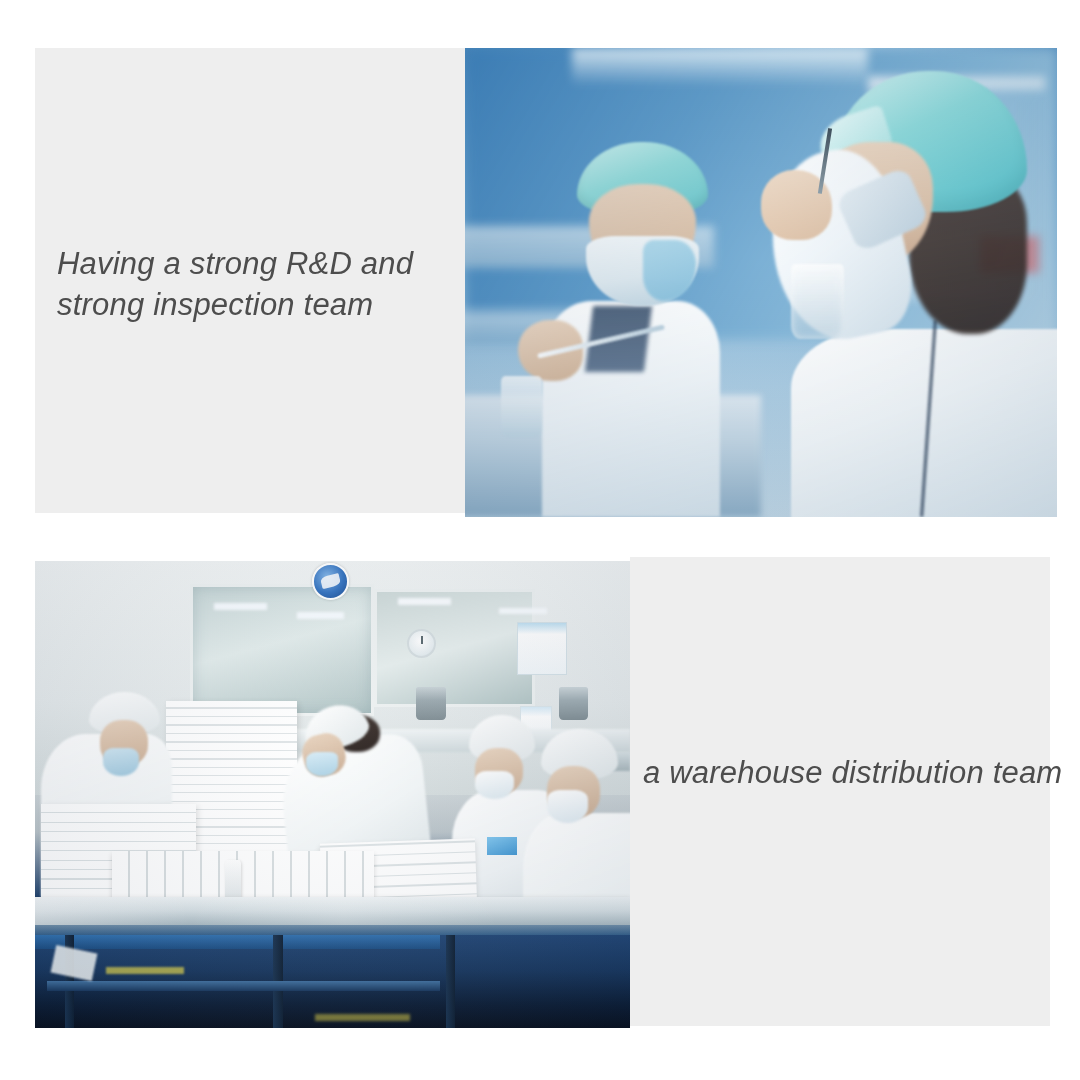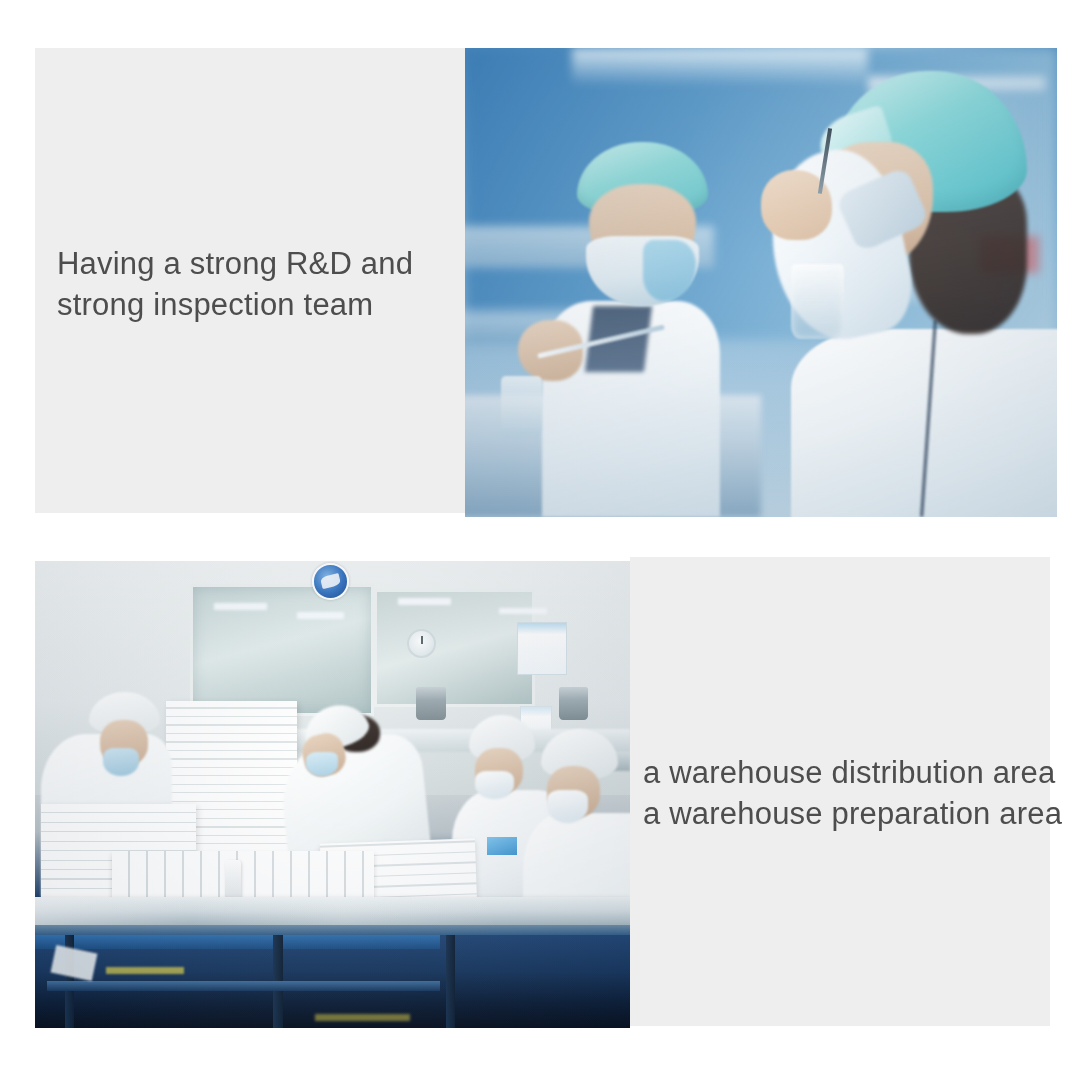--- a/index.html
+++ b/index.html
@@ -34,21 +34,21 @@
   
   .caption {
     position: absolute;
     color: #4d4d4d;
     font-size: 31px;
     line-height: 41px;
     letter-spacing: 0.2px;
     white-space: nowrap;
     font-weight: 400;
   }
-  .caption .line { display: block; }
+  .caption .line { display: block; font-style: italic; }
 
   
   #photo-lab {
     left: 465px; top: 48px; width: 592px; height: 469px;
     background:
       radial-gradient(ellipse 70% 55% at 62% 8%, rgba(225,245,255,0.85) 0%, rgba(225,245,255,0) 62%),
       linear-gradient(180deg, #4f8fc4 0%, #5f9dcd 18%, #7fb4d9 44%, #a9cbe2 72%, #c3d9e7 100%);
   }
   #photo-lab .bg-wall {
     position: absolute; left: 0; top: 0; width: 100%; height: 62%;
@@ -586,22 +586,21 @@
     <div class="beaker"></div>
     <div class="handL"></div>
     <div class="pipette"></div>
     <div class="smallbeaker"></div>
     <div class="grade"></div>
   </div>
 
   <div class="panel" id="panel-bottom" style="left:630px; top:557px; width:420px; height:469px;"></div>
 
   <div class="caption" id="caption-bottom" style="left:643px; top:752px;">
-    <span class="line">a warehouse distribution area</span>
-    <span class="line">a warehouse preparation area</span>
+    <span class="line">a warehouse distribution team</span>
   </div>
 
   <div class="photo" id="photo-warehouse">
     <div class="room-wall"></div>
     <div class="win-left"></div>
     <div class="win-right"></div>
     <div class="lamp1"></div>
     <div class="lamp2"></div>
     <div class="lamp3"></div>
     <div class="lamp4"></div>

